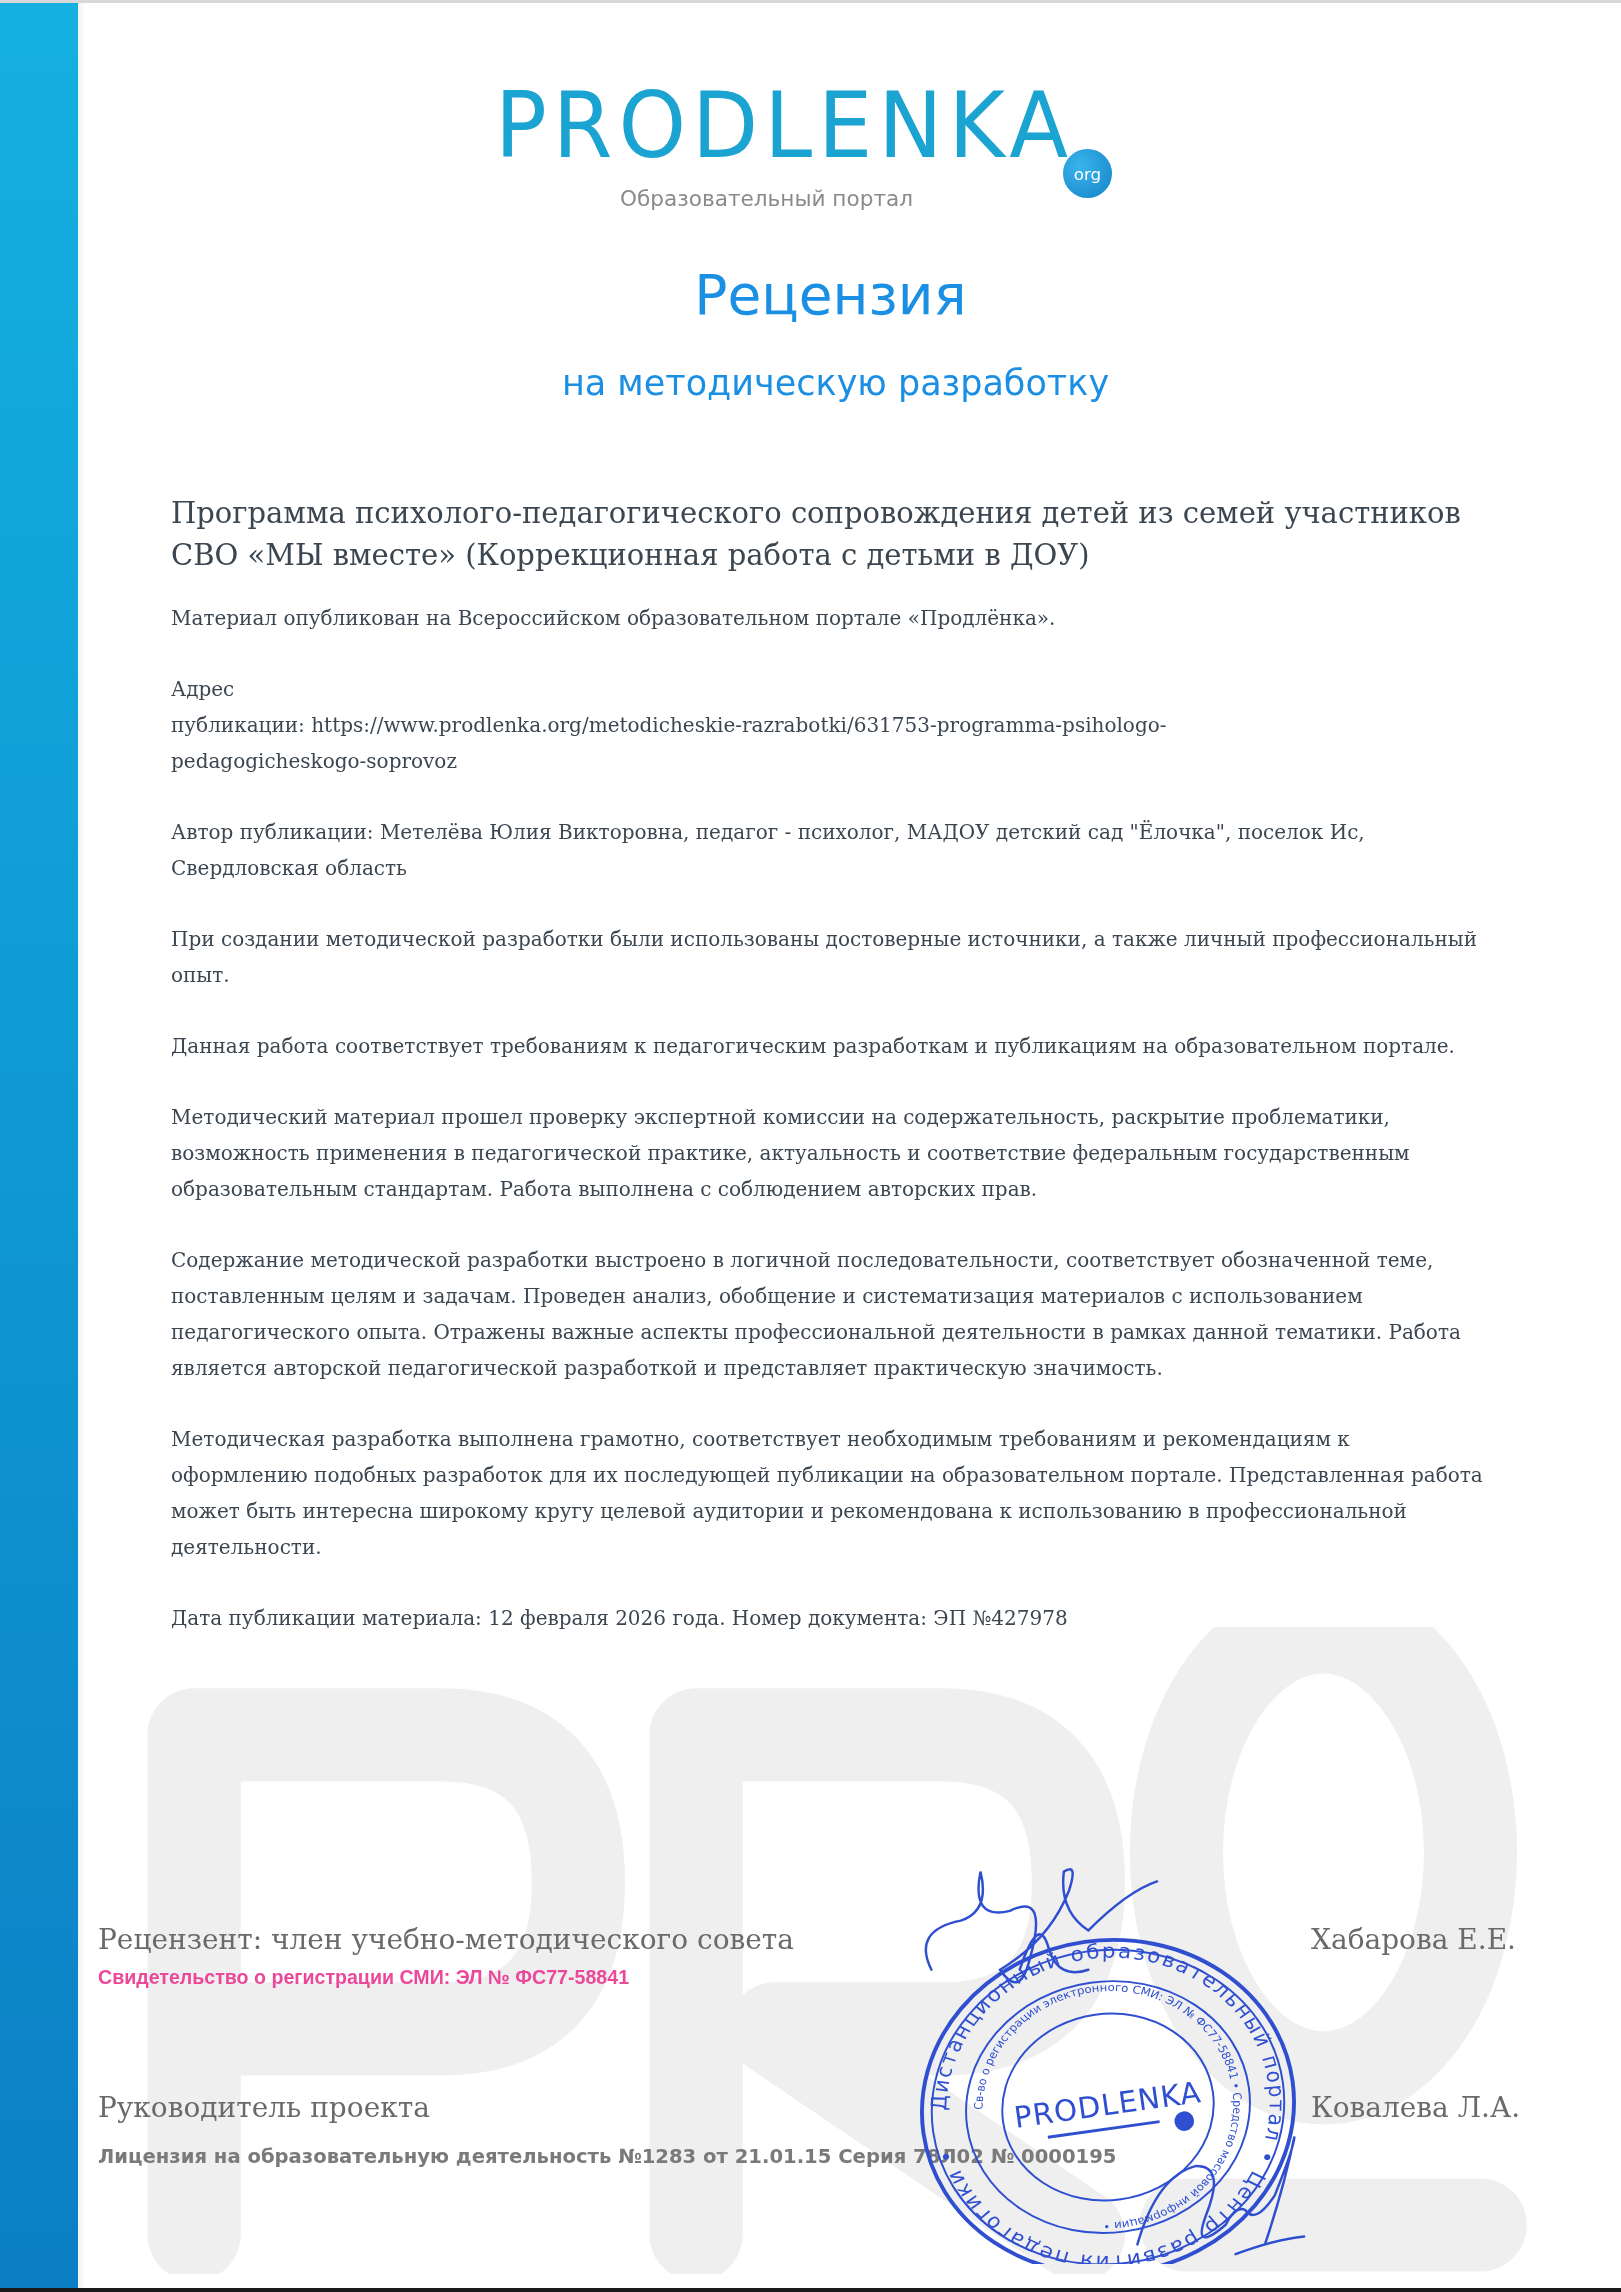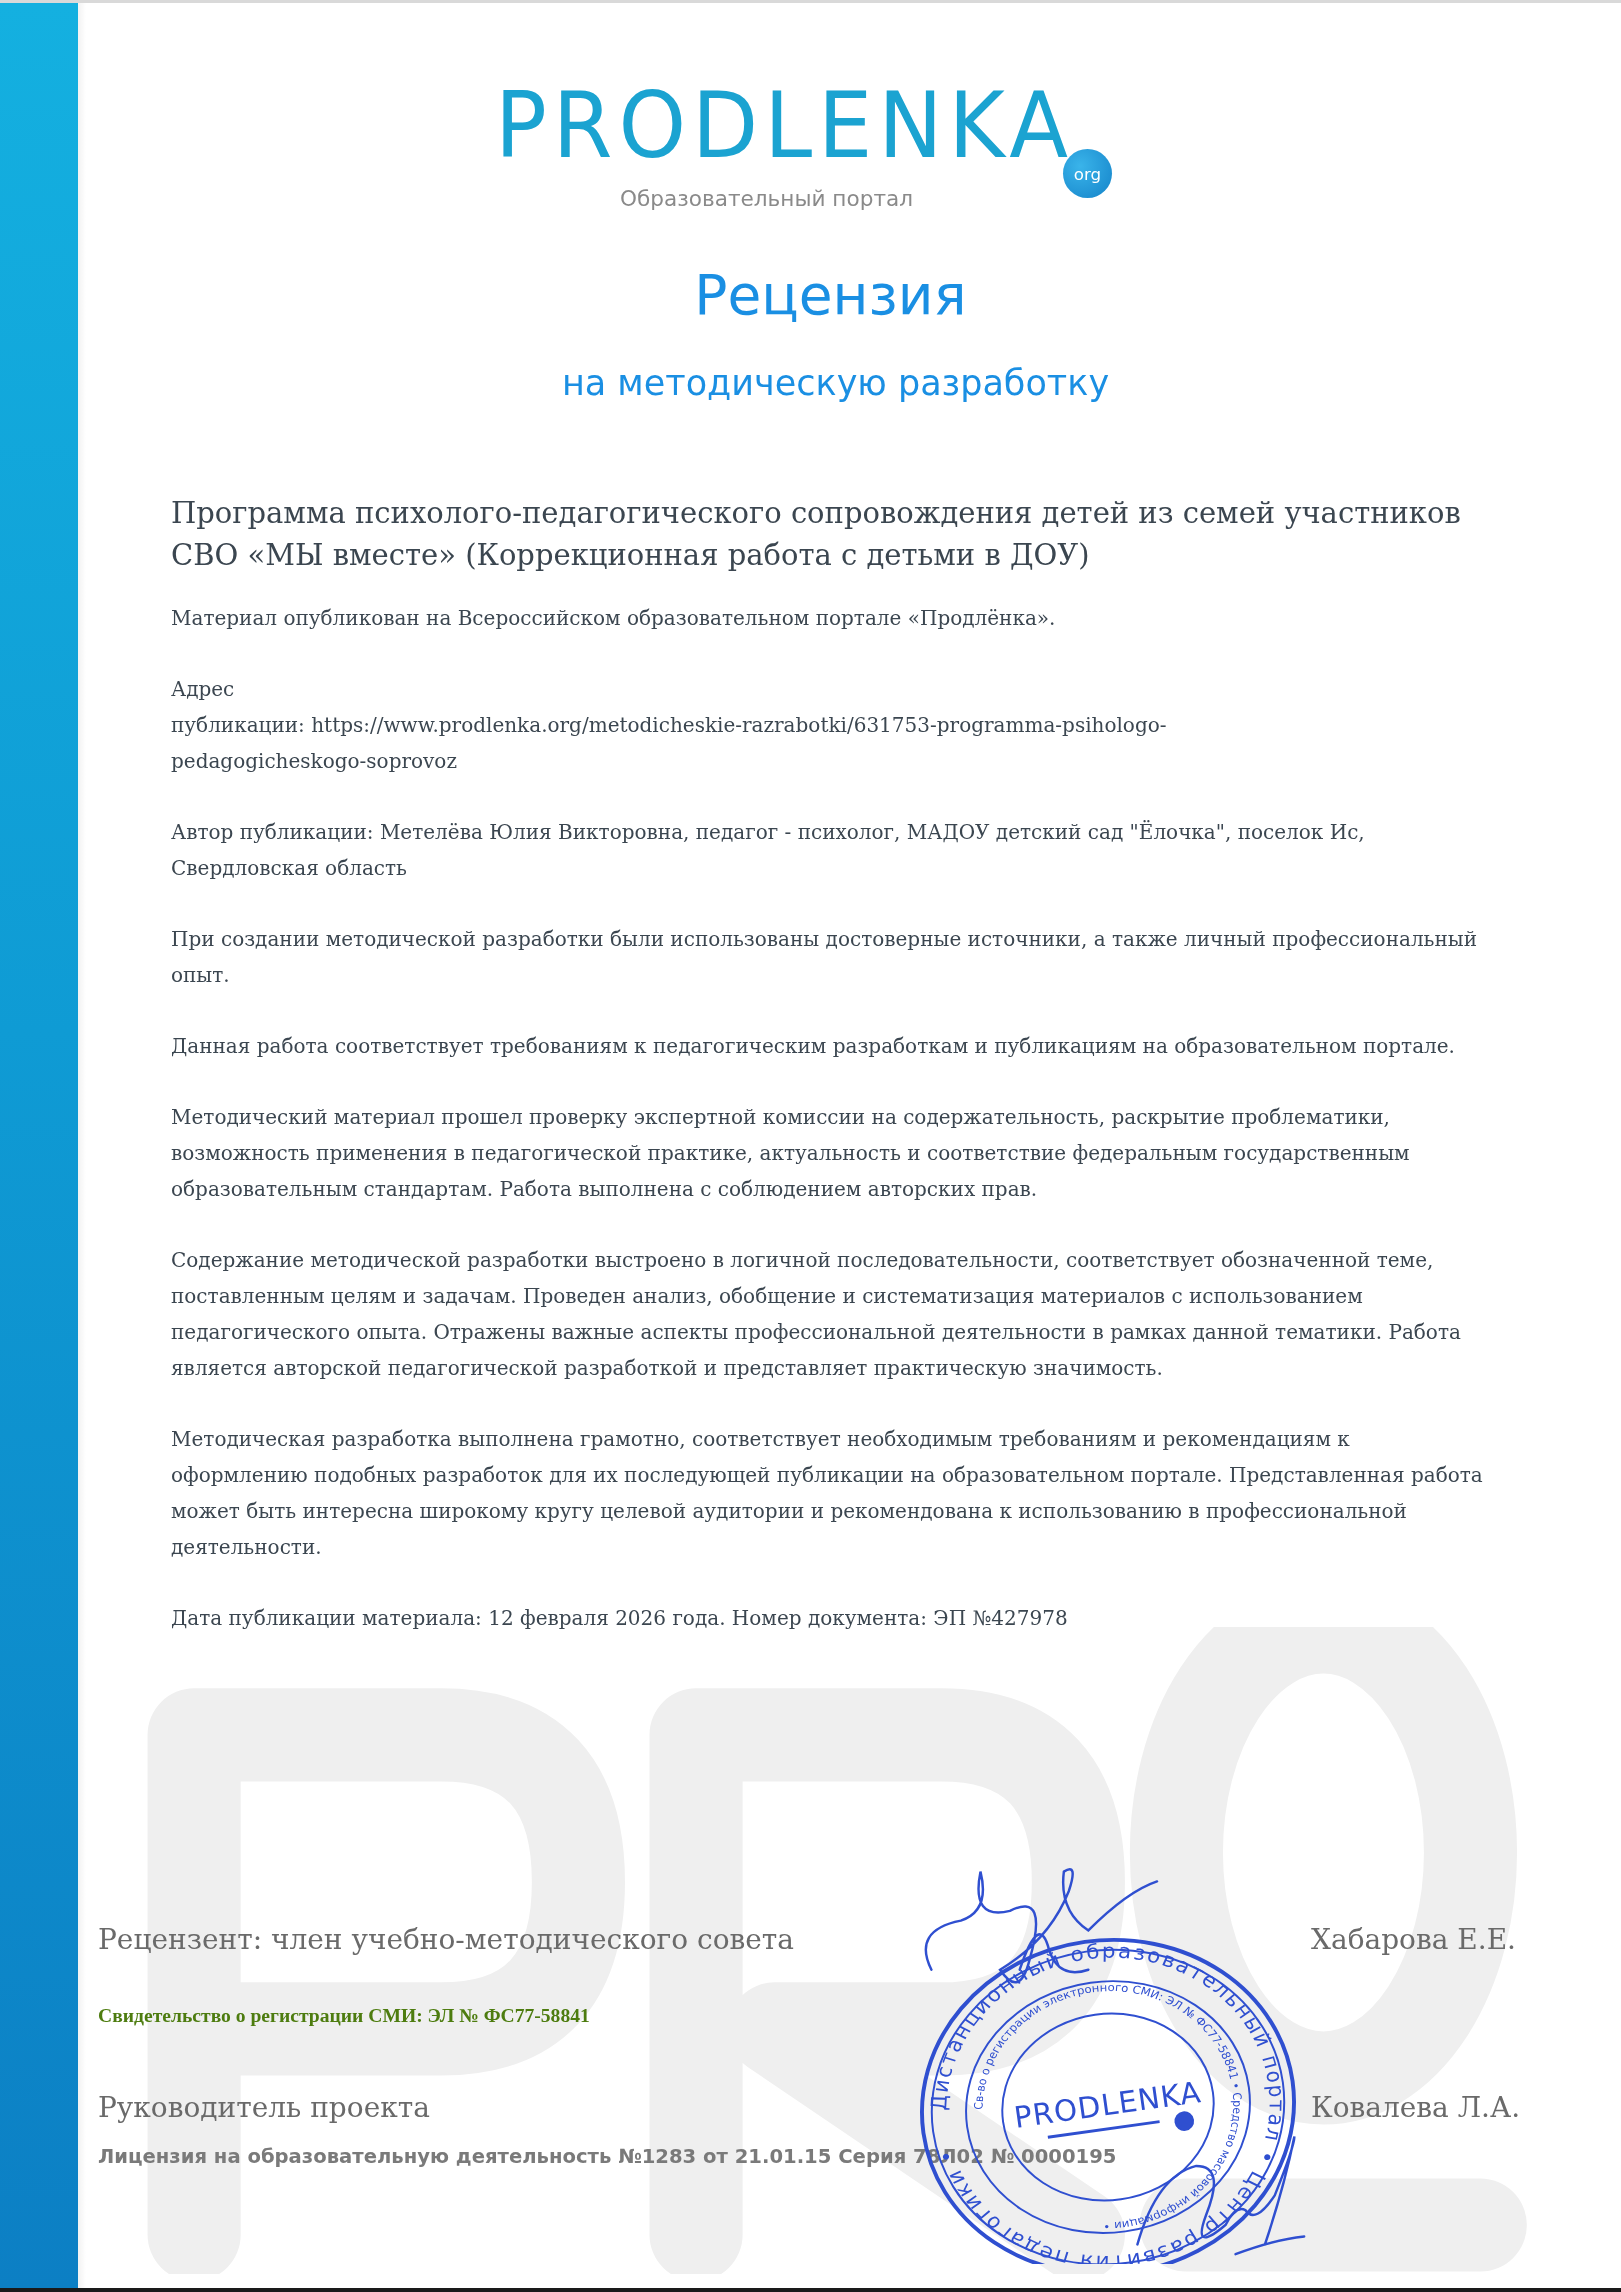--- a/index.html
+++ b/index.html
@@ -59,21 +59,21 @@
     }
     .heading {
       font-size: 29px; line-height: 42px; margin: 0 0 23.5px 0; color: #3b4650;
     }
     .para {
       font-size: 20px; line-height: 36px; margin: 0 0 35px 0;
     }
 
     .footer-left { position: absolute; left: 98px; font-family: "Liberation Sans", sans-serif; color: #6b6b6b; }
     .reviewer-title { top: 1923px; font-size: 28px; font-family: "DejaVu Serif", serif; color: #6a6a6a; }
-    .reviewer-sub { top: 1966px; font-size: 19.6px; color: #4d7c0f; font-family: Liberation Serif, serif; font-weight: bold; margin-top: 39px; }
+    .reviewer-sub { top: 1966px; font-size: 19.6px; color: #ec4899; font-family: Liberation Sans, sans-serif; font-weight: bold; }
     .manager-title { top: 2091px; font-size: 28px; font-family: "DejaVu Serif", serif; color: #6a6a6a; }
     .manager-sub { top: 2145px; font-size: 19.6px; color: #7a7a7a; font-family: "DejaVu Sans", sans-serif; font-weight: bold; }
     .footer-right { position: absolute; left: 1311px; font-size: 28px; font-family: "DejaVu Serif", serif; color: #6a6a6a; }
     .name1 { top: 1923px; text-align: center; }
     .name2 { top: 2091px; }
 
     .stamp { position: absolute; left: 902px; top: 1852px; width: 412px; height: 412px; }
   </style>
 </head>
 <body>

